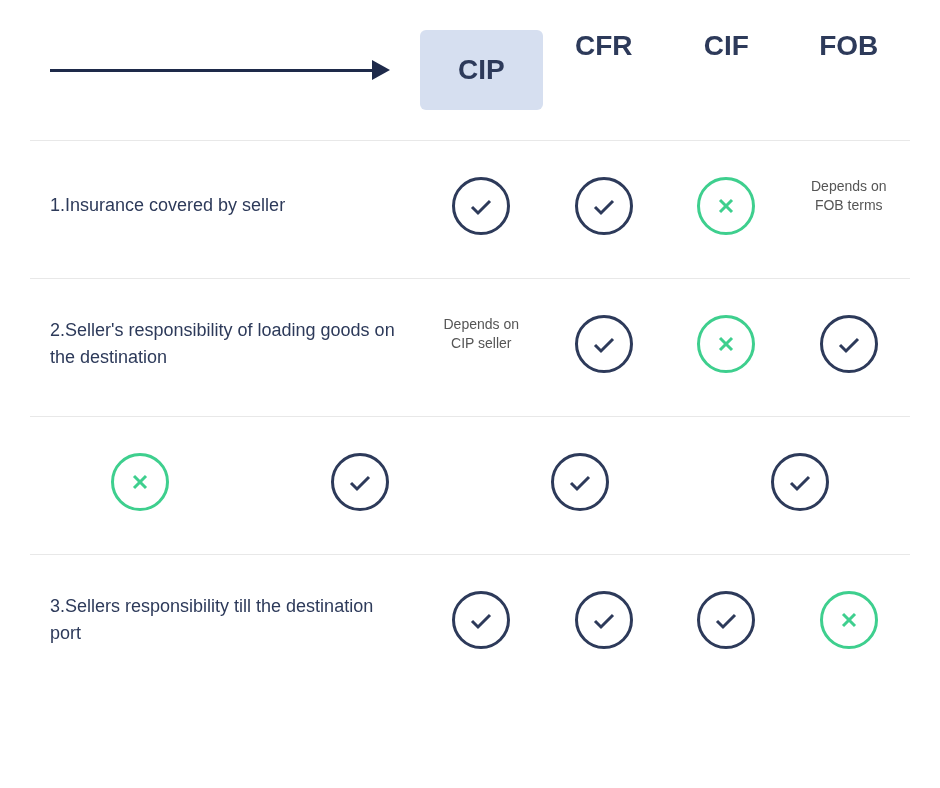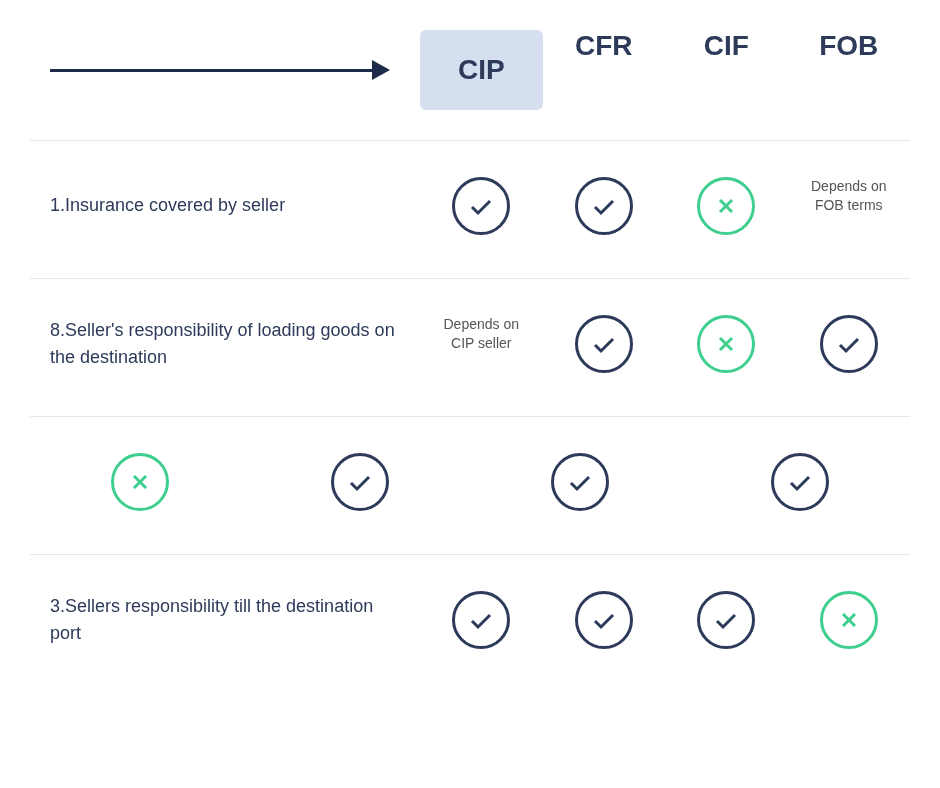--- a/index.html
+++ b/index.html
@@ -212,21 +212,21 @@
           </div>
         </div>
 
         <div class="cell">
           <span class="text-note">Depends on FOB terms</span>
         </div>
       </div>
     </div>
 
     <div class="data-row">
-      <div class="row-label">8.Seller's responsibility of loading goods on the destination</div>
+      <div class="row-label">2.Seller's responsibility of loading goods on the destination</div>
       <div class="row-cells">
 
         <div class="cell">
           <span class="text-note">Depends on CIP seller</span>
         </div>
 
         <div class="cell">
           <div class="icon-circle dark">
             <svg width="32" height="32" viewBox="0 0 32 32">
               <polyline points="7,17 13,23 25,11" class="check-dark"></polyline>

